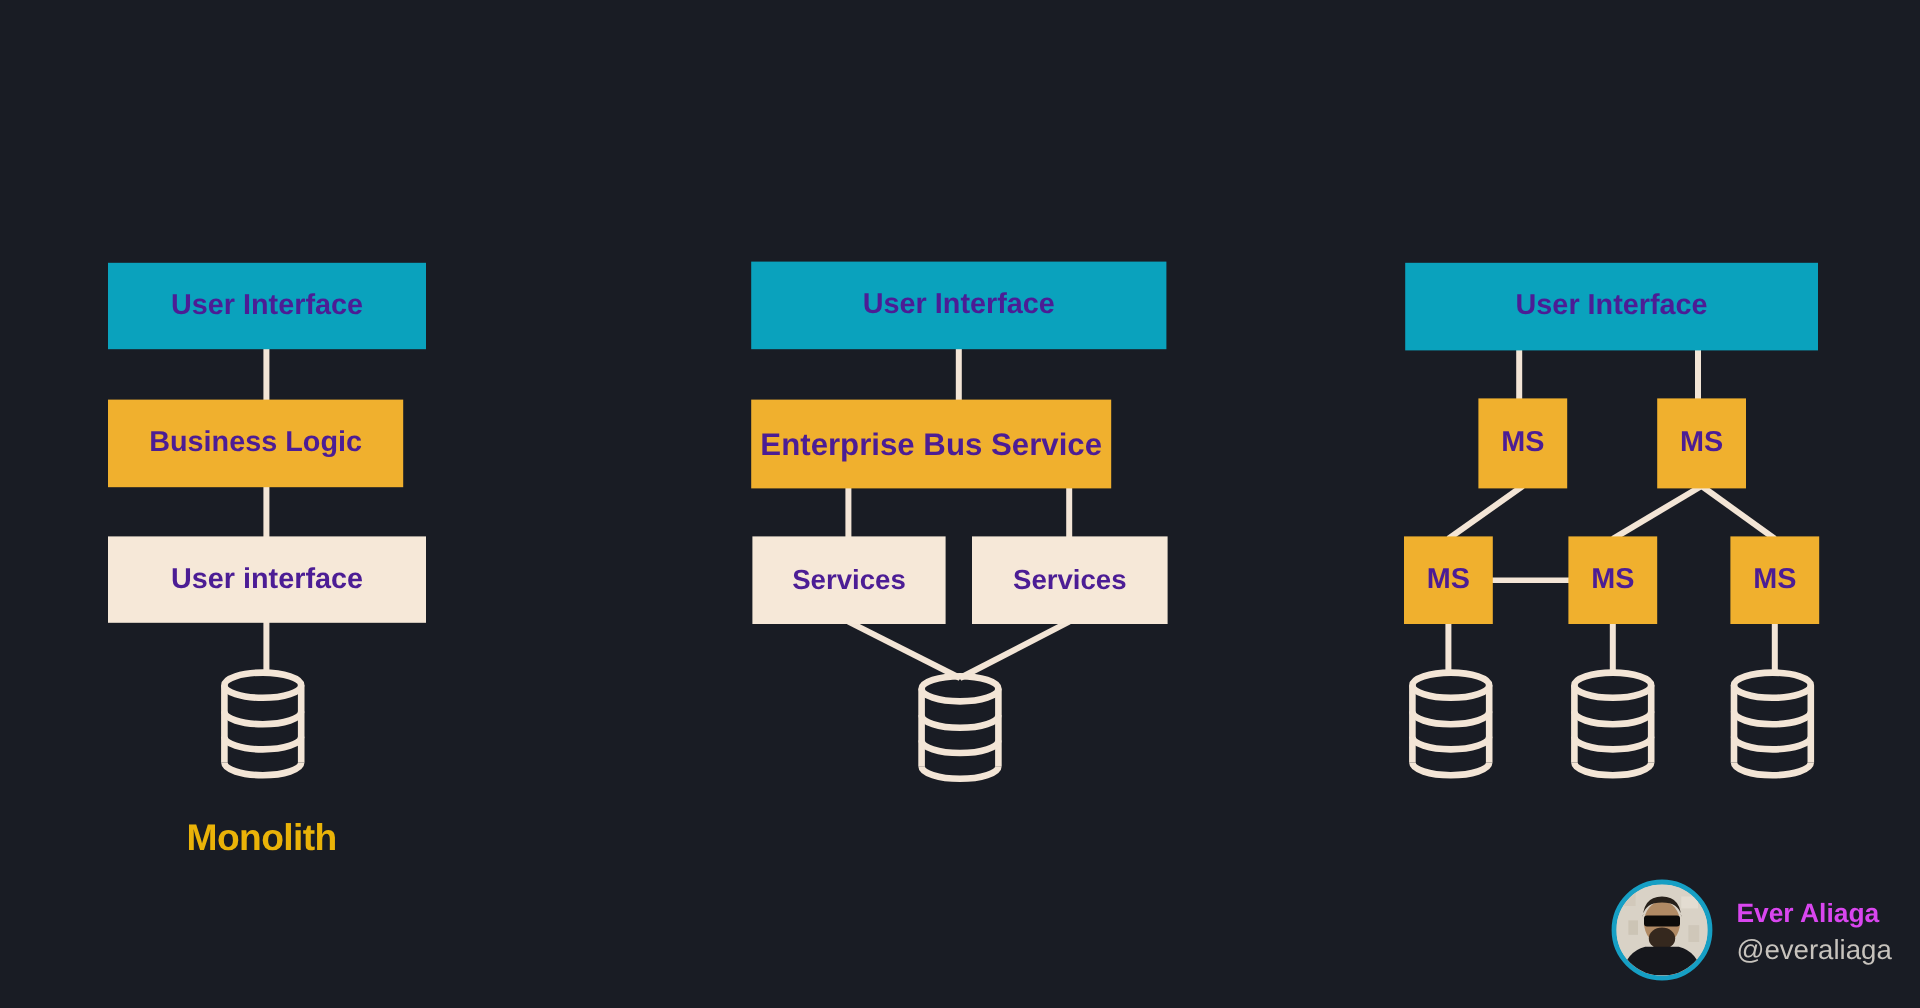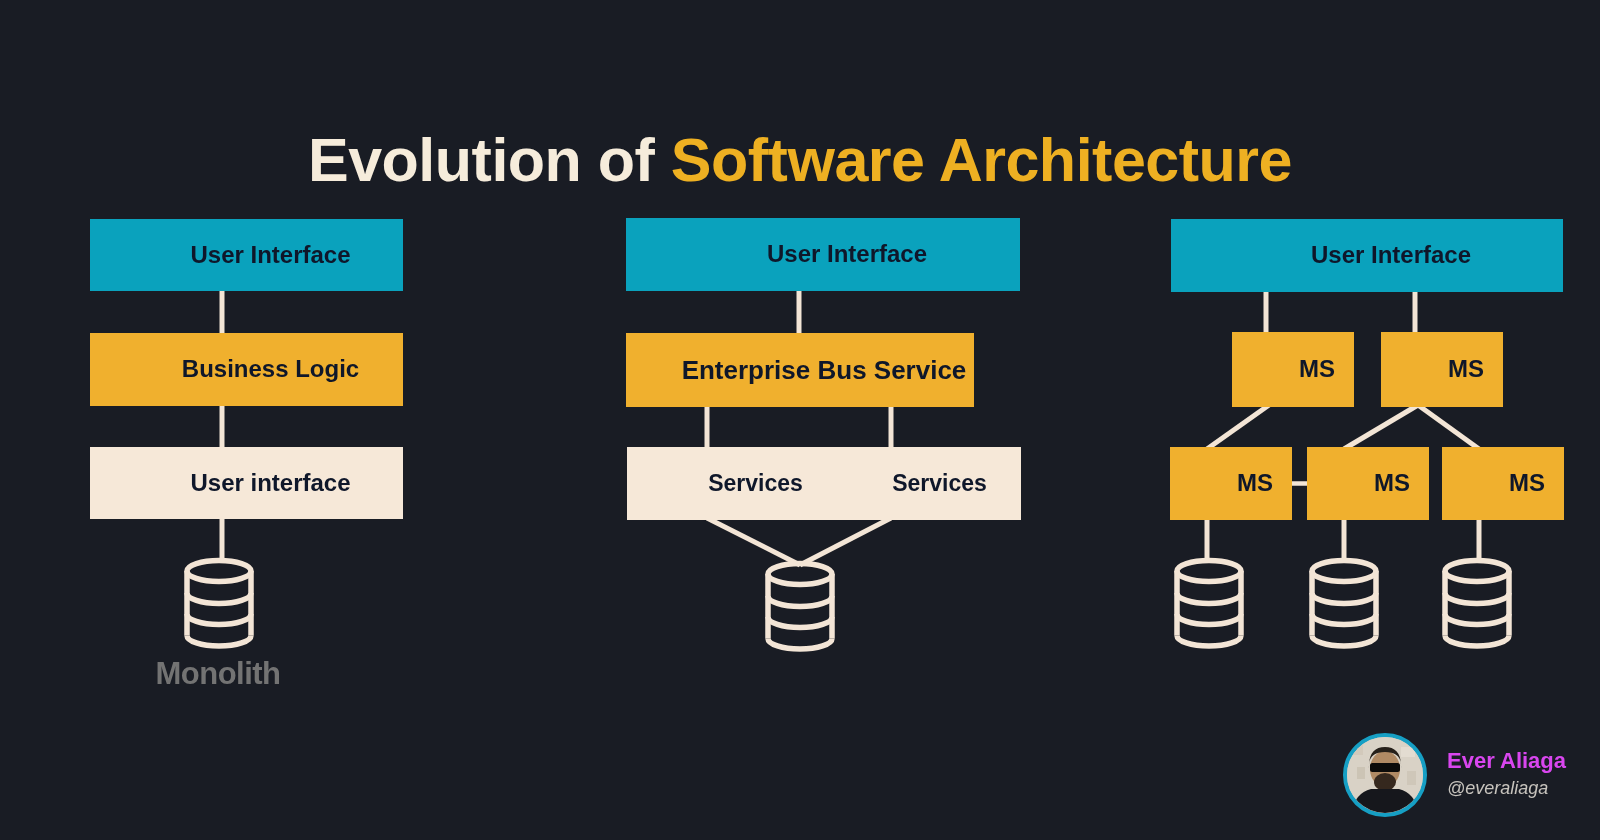--- a/index.html
+++ b/index.html
@@ -10,48 +10,47 @@
   }
   .title{
     position:absolute;left:0;top:84px;width:1600px;
     text-align:center;font-size:61px;font-weight:700;letter-spacing:-0.5px;
     color:#f6ecdb;white-space:nowrap;
   }
   .title .hl{color:#eeb022;margin-left:0.27em;}
   .connectors{position:absolute;left:0;top:0;pointer-events:none;}
   .box{
     position:absolute;display:flex;align-items:center;justify-content:center;
-    font-weight:700;color:#0f172a;text-align:right;line-height:1.1;padding-left:48px;
+    font-weight:700;color:#4c1d95;text-align:right;line-height:1.1;
   }
   .teal{background:#0aa2bd;}
   .yellow{background:#f0b02e;}
   .cream{background:#f6e8d8;}
   .fs24{font-size:24px;}
   .fs25{font-size:23px;}
   .fs26{font-size:26px;}
   .ms{font-size:24px;}
   .col-label{
     position:absolute;transform:translateX(-50%);white-space:nowrap;
-    font-size:31px;font-weight:700;letter-spacing:-0.5px;color:#737373;
+    font-size:31px;font-weight:700;letter-spacing:-0.5px;color:#eab308;margin-top:24px;
   }
   .avatar{
     position:absolute;left:1343px;top:733px;width:76px;height:76px;
     border:4px solid #169fc4;border-radius:50%;overflow:hidden;background:#d9d2c6;
   }
   .avatar svg{display:block;}
   .attrib{position:absolute;left:1447px;top:748px;}
   .attrib .name{font-size:22px;font-weight:700;color:#d946ef;}
-  .attrib .handle{font-size:18px;color:#c7c3bd;margin-top:4px;font-style:italic;}
+  .attrib .handle{font-size:23px;color:#c7c3bd;margin-top:4px;}
 </style>
 </head>
 <body>
 
 <div class="stage">
 
-  <h1 class="title"><span>Evolution of</span><span class="hl">Software Architecture</span></h1>
 
   <svg class="connectors" width="1600" height="840" viewBox="0 0 1600 840">
     <defs>
       <g id="db-icon" fill="none" stroke="#f3e5d6" stroke-width="5.5">
         <ellipse cx="36" cy="14" rx="32" ry="10.5"></ellipse>
         <path d="M4 14 V 78.5 M68 14 V 78.5"></path>
         <path d="M4 36 a32 10.5 0 0 0 64 0"></path>
         <path d="M4 57 a32 10.5 0 0 0 64 0"></path>
         <path d="M4 78.5 a32 10.5 0 0 0 64 0"></path>
       </g>
@@ -79,21 +78,21 @@
       <line x1="1479" y1="518" x2="1479" y2="561"></line>
     </g>
     <use href="#db-icon" transform="translate(183,557)"></use>
     <use href="#db-icon" transform="translate(764,560)"></use>
     <use href="#db-icon" transform="translate(1173,557)"></use>
     <use href="#db-icon" transform="translate(1308,557)"></use>
     <use href="#db-icon" transform="translate(1441,557)"></use>
   </svg>
 
   <div class="box teal fs24" style="left:90px;top:219px;width:265px;height:72px;">User Interface</div>
-  <div class="box yellow fs24" style="left:90px;top:333px;width:265px;height:73px;">Business Logic</div>
+  <div class="box yellow fs24" style="left:90px;top:333px;width:246px;height:73px;">Business Logic</div>
   <div class="box cream fs24" style="left:90px;top:447px;width:265px;height:72px;">User interface</div>
   <div class="col-label" style="left:218px;top:656px;">Monolith</div>
 
   <div class="box teal fs24" style="left:626px;top:218px;width:346px;height:73px;">User Interface</div>
   <div class="box yellow fs26" style="left:626px;top:333px;width:300px;height:74px;">Enterprise Bus Service</div>
   <div class="box cream fs25" style="left:627px;top:447px;width:161px;height:73px;">Services</div>
   <div class="box cream fs25" style="left:810px;top:447px;width:163px;height:73px;">Services</div>
 
   <div class="box teal fs24" style="left:1171px;top:219px;width:344px;height:73px;">User Interface</div>
   <div class="box yellow ms" style="left:1232px;top:332px;width:74px;height:75px;">MS</div>

